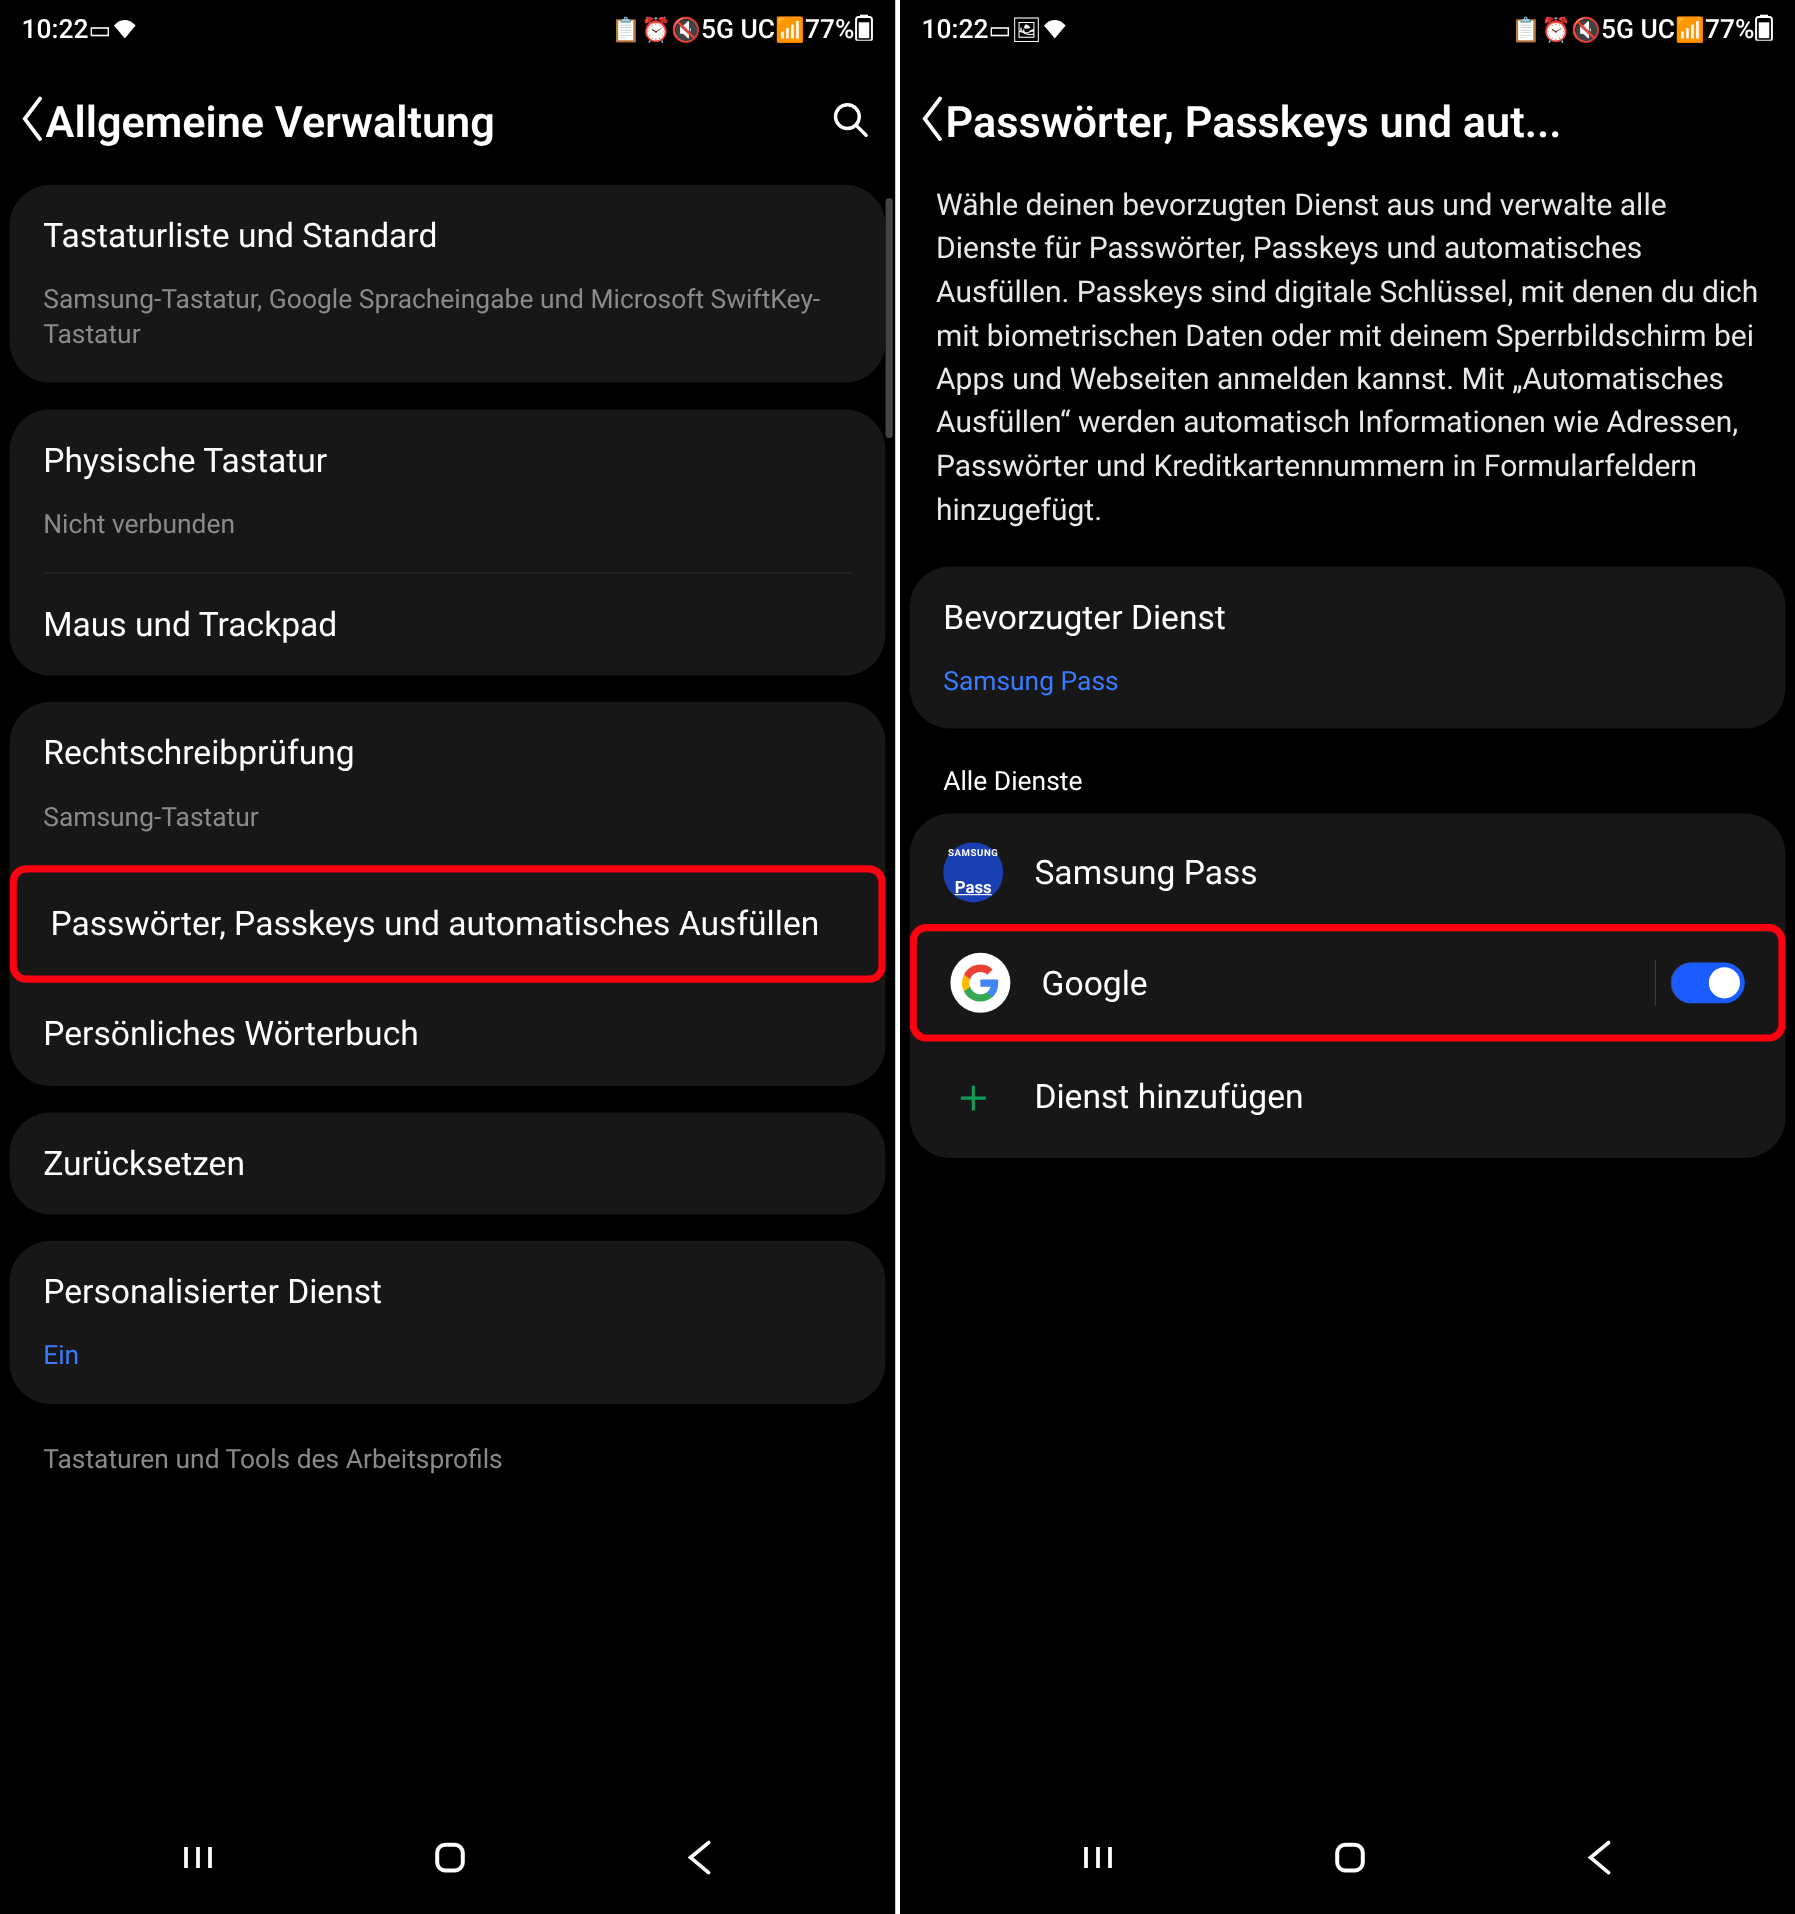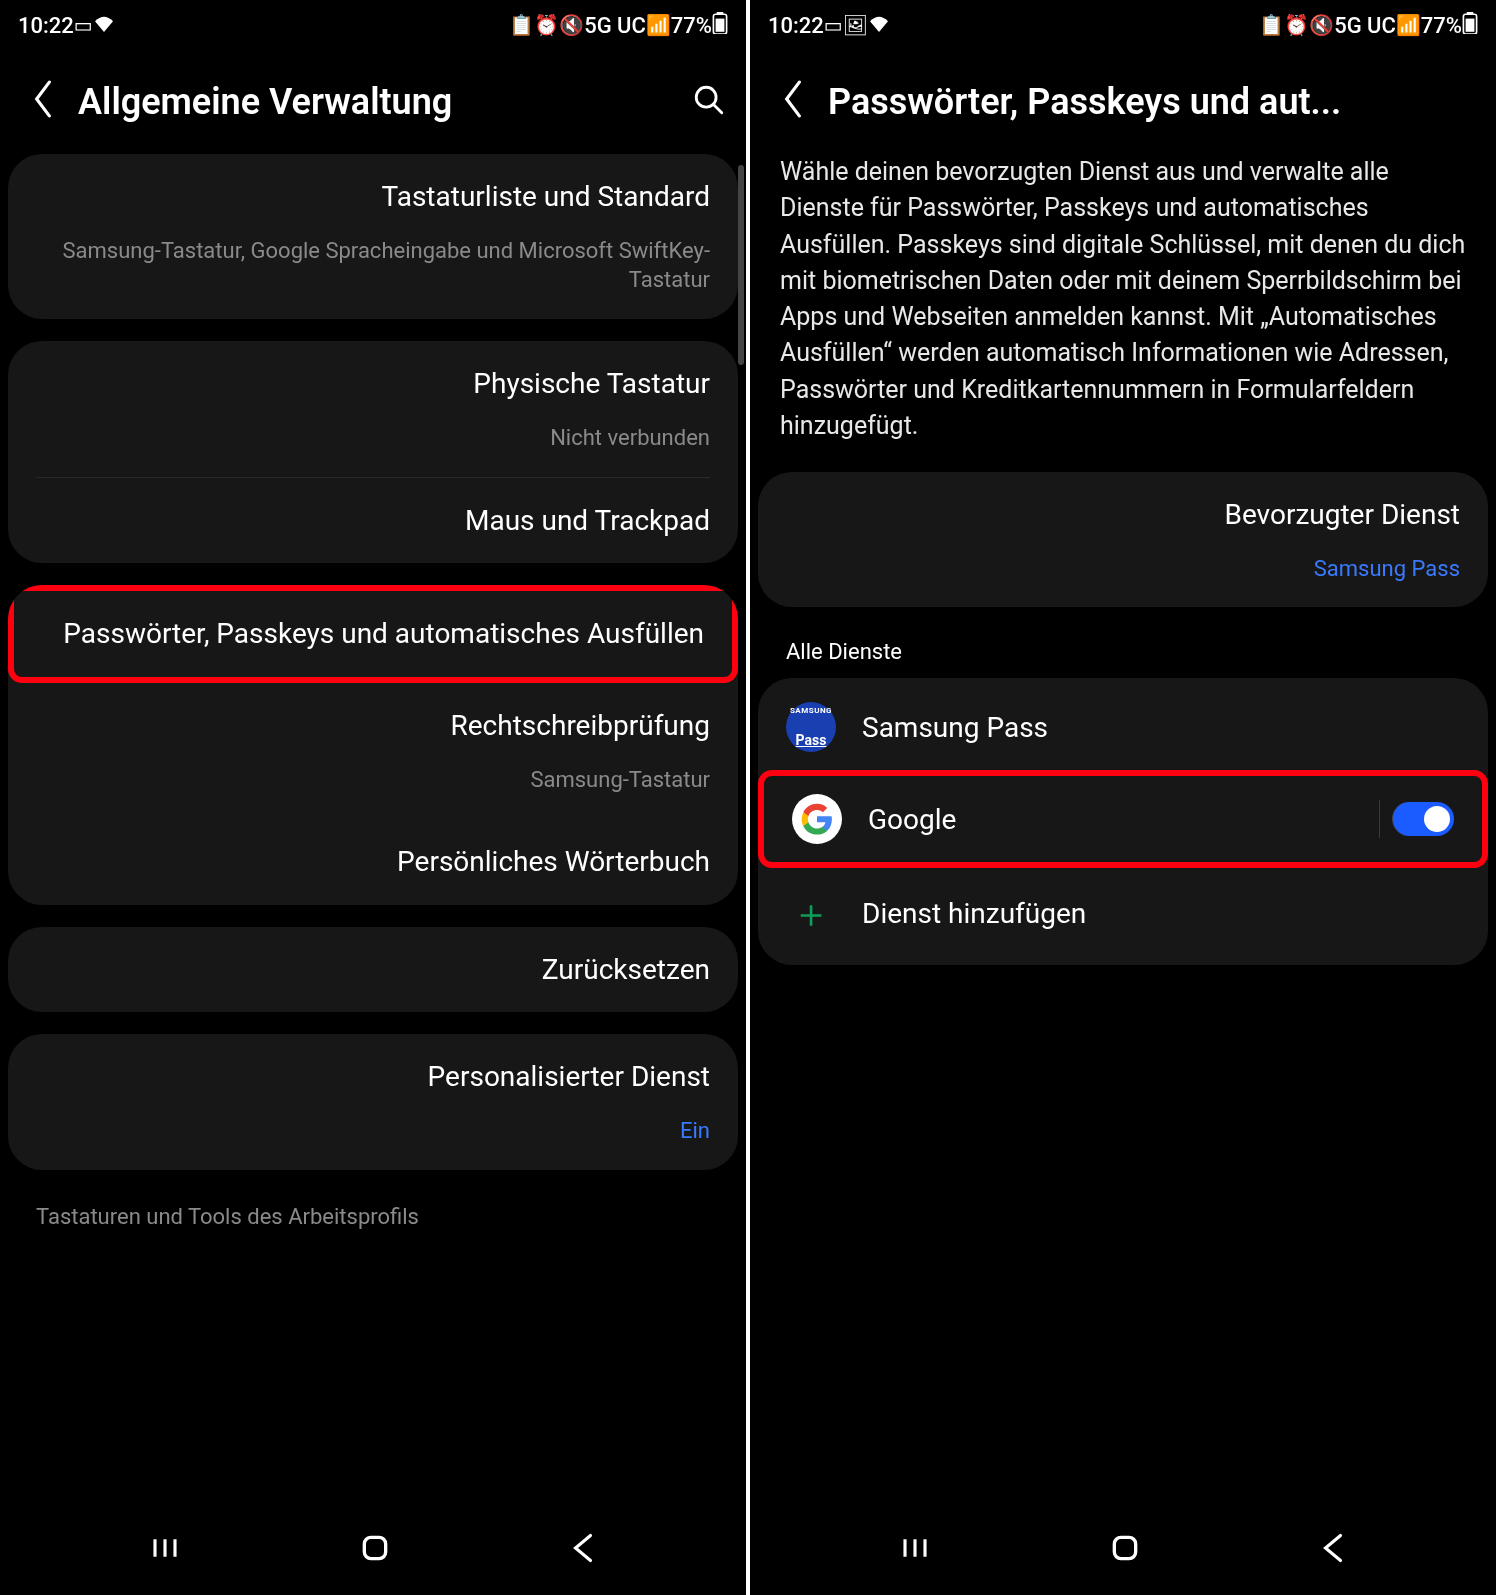--- a/index.html
+++ b/index.html
@@ -28,22 +28,21 @@
     align-items: center;
     padding: 0 18px;
     font-size: 22px;
     font-weight: 500;
   }
   .statusbar .left, .statusbar .right { display: flex; align-items: center; }
   .status-icon { font-size: 20px; }
   .header {
     display: flex;
     align-items: center;
-    padding: 30px 20px 30px 32px;
-    gap: 24px;
+    padding: 30px 20px 30px 16px;
   }
   .back-arrow {
     font-size: 36px;
     font-weight: 300;
     line-height: 1;
   }
   .header-title {
     font-size: 36px;
     font-weight: 600;
     flex: 1;
@@ -55,21 +54,20 @@
   .content { flex: 1; overflow: hidden; padding: 0 8px; }
   .card {
     background: #171717;
     border-radius: 34px;
     margin-bottom: 22px;
     overflow: hidden;
   }
   .item {
     padding: 24px 28px;
     position: relative;
-    text-align: right;
   }
   .item-title {
     font-size: 28px;
     color: #fff;
     line-height: 1.35;
   }
   .item-sub {
     font-size: 22px;
     color: #8a8a8a;
     margin-top: 20px;
@@ -251,26 +249,26 @@
         <div class="item-title">Physische Tastatur</div>
         <div class="item-sub">Nicht verbunden</div>
       </div>
       <div class="divider"></div>
       <div class="item">
         <div class="item-title">Maus und Trackpad</div>
       </div>
     </div>
 
     <div class="card">
+      <div class="item">
+        <div class="item-title">Rechtschreibprüfung</div>
+        <div class="item-sub">Samsung-Tastatur</div>
+      </div>
       <div class="item highlight">
         <div class="item-title">Passwörter, Passkeys und automatisches Ausfüllen</div>
-      </div>
-      <div class="item">
-        <div class="item-title">Rechtschreibprüfung</div>
-        <div class="item-sub">Samsung-Tastatur</div>
       </div>
       <div class="item">
         <div class="item-title">Persönliches Wörterbuch</div>
       </div>
     </div>
 
     <div class="card">
       <div class="item">
         <div class="item-title">Zurücksetzen</div>
       </div>

